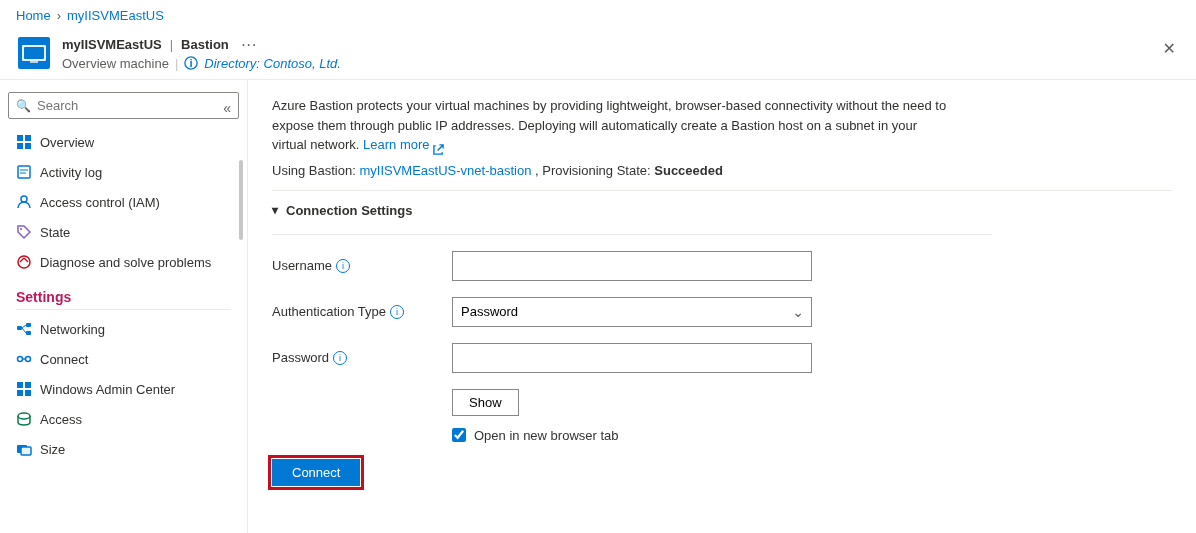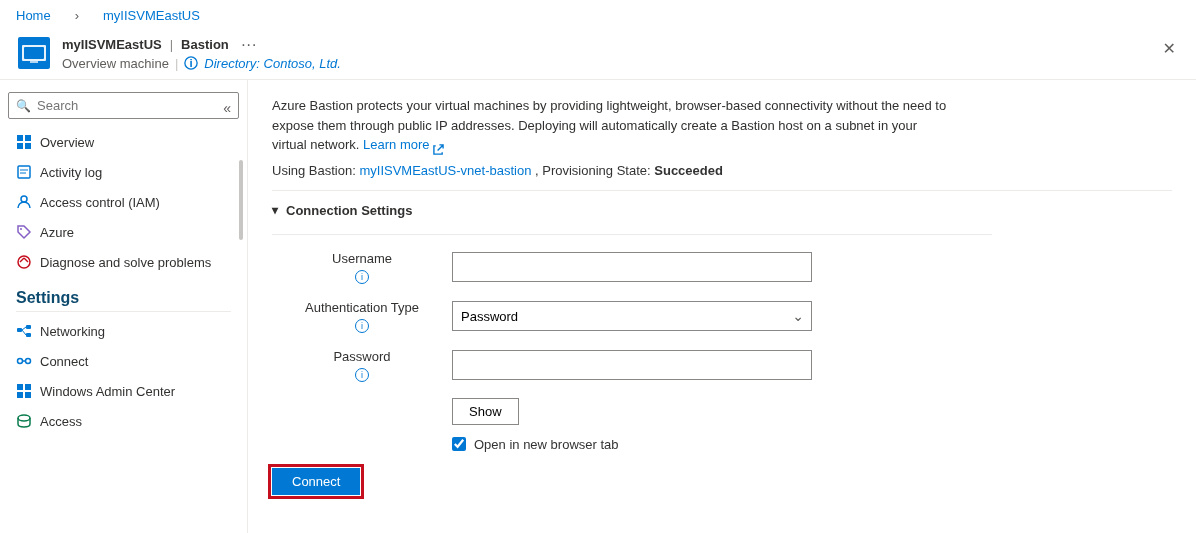--- a/index.html
+++ b/index.html
@@ -1,19 +1,19 @@
 <!DOCTYPE html>
 <html><head>
   <meta charset="utf-8">
   <style>
     * { box-sizing: border-box; margin: 0; padding: 0; font-family: 'Segoe UI', Arial, sans-serif; font-size: 13px; }
     body { background: #fff; color: #333; width: 1196px; height: 533px; overflow: hidden; display: flex; flex-direction: column; }
 
     
-    .breadcrumb { padding: 8px 16px; display: flex; align-items: center; gap: 24px; font-size: 12px; color: #0078d4; }
+    .breadcrumb { padding: 8px 16px; display: flex; align-items: center; gap: 6px; font-size: 12px; color: #0078d4; }
     .breadcrumb a { color: #0078d4; text-decoration: none; }
     .breadcrumb span { color: #605e5c; }
 
     
     .page-header { padding: 4px 16px 8px; display: flex; align-items: flex-start; justify-content: space-between; border-bottom: 1px solid #edebe9; }
     .header-left { display: flex; align-items: center; gap: 10px; }
     .header-icon { width: 36px; height: 36px; display: flex; align-items: center; justify-content: center; }
     .header-title-group { display: flex; flex-direction: column; }
     .header-title { font-size: 20px; font-weight: 600; color: #323130; display: flex; align-items: center; gap: 8px; }
     .header-subtitle { display: flex; align-items: center; gap: 6px; font-size: 12px; color: #605e5c; margin-top: 2px; }
@@ -28,41 +28,41 @@
     .sidebar-search { margin: 4px 8px 8px; position: relative; }
     .sidebar-search input { width: 100%; padding: 5px 24px 5px 28px; border: 1px solid #8a8886; border-radius: 2px; font-size: 13px; }
     .sidebar-search-icon { position: absolute; left: 8px; top: 50%; transform: translateY(-50%); color: #605e5c; font-size: 12px; }
     .collapse-btn { position: absolute; right: 8px; top: 8px; background: none; border: none; cursor: pointer; color: #605e5c; font-size: 14px; }
     .sidebar-scroll-indicator { position: absolute; right: 4px; top: 60px; bottom: 0; width: 4px; }
     .scrollbar-thumb { width: 4px; height: 80px; background: #c8c6c4; border-radius: 2px; margin-top: 20px; }
 
     .nav-item { display: flex; align-items: center; gap: 8px; padding: 7px 16px; cursor: pointer; color: #323130; text-decoration: none; }
     .nav-icon { width: 16px; height: 16px; display: flex; align-items: center; justify-content: center; flex-shrink: 0; }
 
-    .nav-section-label { padding: 12px 16px 4px; font-weight: 600; color: #0c4a6e; font-size: 16px; }
+    .nav-section-label { padding: 12px 16px 4px; font-weight: 600; color: #be185d; font-size: 14px; }
 
     
     .content-area { flex: 1; overflow-y: auto; padding: 16px 24px; }
 
     .info-text { font-size: 13px; color: #323130; line-height: 1.5; margin-bottom: 8px; max-width: 680px; }
     .info-text a { color: #0078d4; text-decoration: none; }
     .learn-more { display: inline-flex; align-items: flex-end; gap: 3px; color: #0078d4; text-decoration: none; font-size: 13px; }
 
     .bastion-status { font-size: 13px; margin-bottom: 8px; }
     .bastion-status a { color: #0078d4; text-decoration: none; }
 
     .connection-prompt { font-size: 13px; color: #323130; margin-bottom: 16px; }
 
     .section-divider { border: none; border-top: 1px solid #edebe9; margin: 12px 0; }
 
     .connection-settings { margin-top: 8px; }
     .section-header { display: flex; align-items: center; gap: 8px; margin-bottom: 16px; font-weight: 600; font-size: 13px; color: #323130; }
 
     .form-row { display: flex; align-items: center; margin-bottom: 16px; }
-    .form-label { width: 180px; color: #323130; font-size: 13px; display: flex; align-items: center; gap: 4px; flex-direction: column; }
+    .form-label { width: 180px; color: #323130; font-size: 13px; display: flex; align-items: center; gap: 4px; }
     .form-control { flex: 1; max-width: 360px; }
     .form-input { width: 100%; padding: 5px 8px; border: 1px solid #8a8886; font-size: 13px; height: 30px; }
     .form-select { width: 100%; padding: 5px 8px; border: 1px solid #8a8886; font-size: 13px; height: 30px; appearance: none; background: #fff; cursor: pointer; }
     .select-wrapper { position: relative; }
     .select-wrapper::after { content: '⌄'; position: absolute; right: 8px; top: 50%; transform: translateY(-50%); pointer-events: none; color: #605e5c; font-size: 14px; }
 
     .info-icon { width: 14px; height: 14px; border-radius: 50%; border: 1px solid #0078d4; color: #0078d4; font-size: 9px; display: inline-flex; align-items: center; justify-content: center; cursor: default; flex-shrink: 0; }
 
     .show-btn { padding: 5px 16px; border: 1px solid #8a8886; background: #fff; font-size: 13px; cursor: pointer; margin-left: 180px; margin-bottom: 12px; }
 
@@ -154,21 +154,21 @@
       <span>Access control (IAM)</span>
     </a>
 
     <a class="nav-item">
       <span class="nav-icon">
         <svg width="16" height="16" viewBox="0 0 16 16">
             <path d="M2 2h6l6 6-6 6-6-6V2z" stroke="#8661c5" stroke-width="1.5" fill="none"></path>
             <circle cx="5" cy="5" r="1" fill="#8661c5"></circle>
           </svg>
       </span>
-      <span>Azure</span>
+      <span>State</span>
     </a>
 
     <a class="nav-item">
       <span class="nav-icon">
         <svg width="16" height="16" viewBox="0 0 16 16">
             <circle cx="8" cy="8" r="6" stroke="#c50f1f" stroke-width="1.5" fill="none"></circle>
             <line x1="4" y1="8" x2="8" y2="4" stroke="#c50f1f" stroke-width="1.5"></line>
             <line x1="8" y1="4" x2="12" y2="8" stroke="#c50f1f" stroke-width="1.5"></line>
           </svg>
       </span>
@@ -217,20 +217,29 @@
     <a class="nav-item">
       <span class="nav-icon">
         <svg width="16" height="16" viewBox="0 0 16 16">
             <ellipse cx="8" cy="5" rx="6" ry="3" stroke="#0a7c4e" stroke-width="1.5" fill="none"></ellipse>
             <path d="M2 5v6c0 1.7 2.7 3 6 3s6-1.3 6-3V5" stroke="#0a7c4e" stroke-width="1.5" fill="none"></path>
           </svg>
       </span>
       <span>Access</span>
     </a>
 
+    <a class="nav-item">
+      <span class="nav-icon">
+        <svg width="16" height="16" viewBox="0 0 16 16">
+            <rect x="1" y="4" width="10" height="8" rx="1" fill="#0078d4"></rect>
+            <rect x="5" y="6" width="10" height="8" rx="1" stroke="#0078d4" stroke-width="1.5" fill="#e8f4ff"></rect>
+          </svg>
+      </span>
+      <span>Size</span>
+    </a>
 
     <div class="sidebar-scroll-indicator">
       <div class="scrollbar-thumb"></div>
     </div>
   </div>
 
   <div class="content-area">
 
     <p class="info-text">
       <span>Azure Bastion protects your virtual machines by providing lightweight, browser-based connectivity without the need to expose them through public IP addresses. Deploying will automatically create a Bastion host on a subnet in your virtual network.</span>

